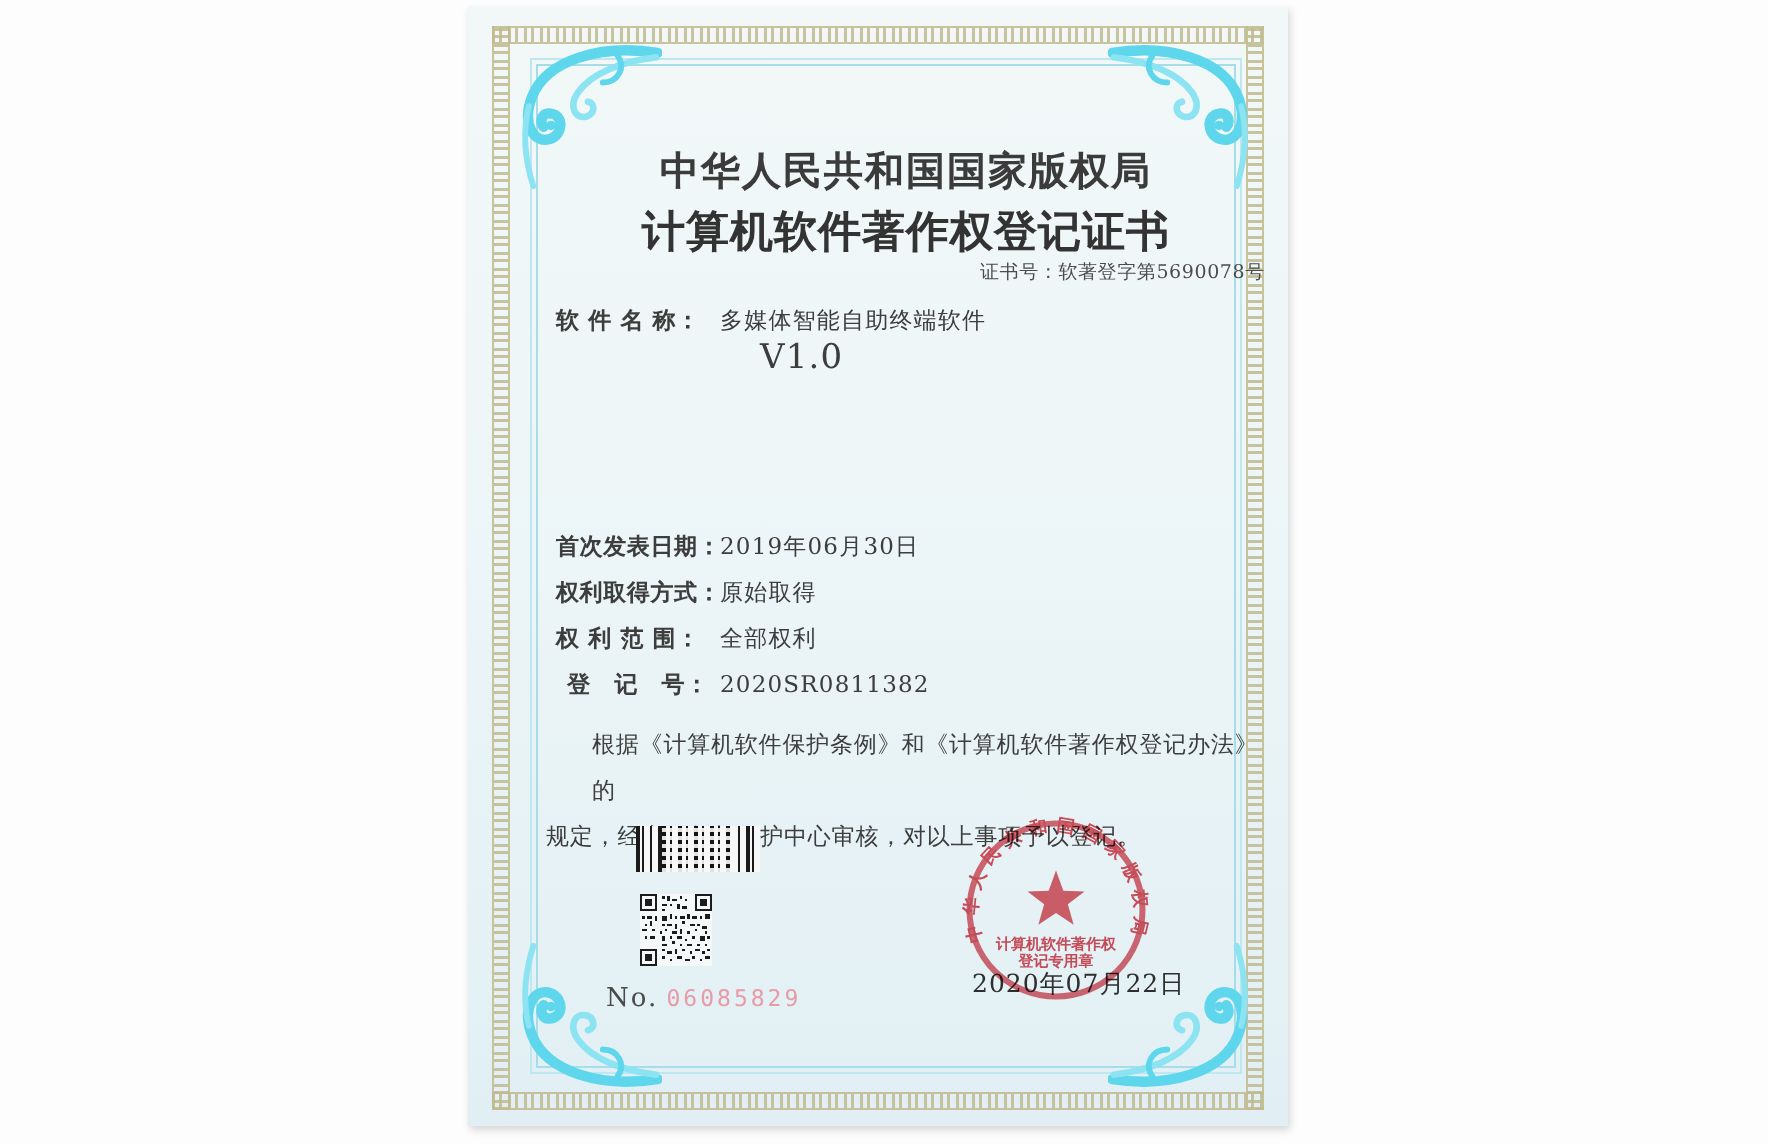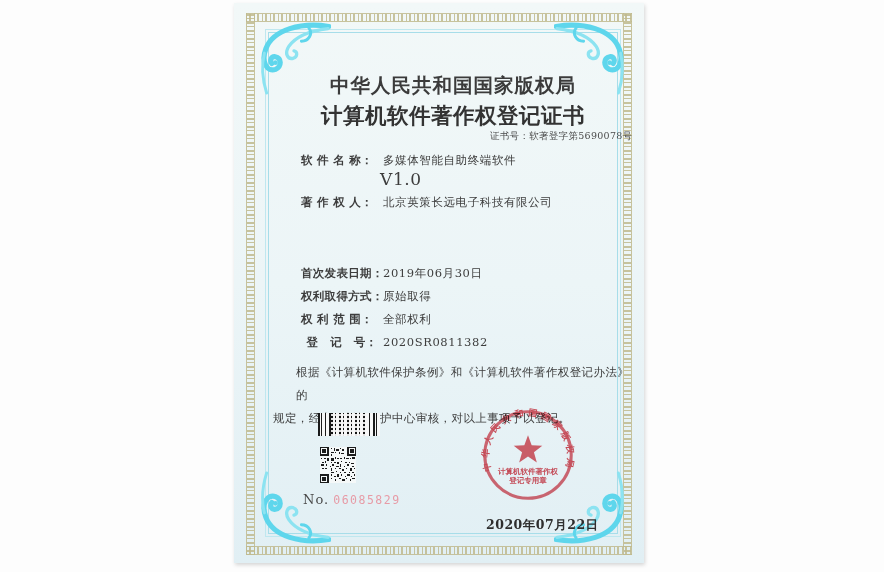--- a/index.html
+++ b/index.html
@@ -46,21 +46,21 @@
     text-align:center; font-size:19.5px; font-weight:bold; letter-spacing:1px; color:#3b3b3b;
   }
   .title2 {
     position:absolute; top:98px; left:26px; width:386px;
     text-align:center; font-size:21.5px; font-weight:bold; letter-spacing:.5px; color:#333;
   }
   .certno {
     position:absolute; top:127px; left:256px;
     font-size:9.5px; color:#4c4c4c; letter-spacing:.3px;
   }
-  .field { position:absolute; left:67px; font-size:11.5px; color:#3d3d3d; white-space:nowrap; }
+  .field { position:absolute; left:44px; font-size:11.5px; color:#3d3d3d; white-space:nowrap; }
   .field .lbl { display:inline-block; width:82px; font-weight:bold; letter-spacing:.3px; }
   .field .val { letter-spacing:.6px; }
   .f0 { top:150px; } .f0b { top:166px; left:146px; font-size:17px; letter-spacing:.6px; position:absolute; color:#3d3d3d; }
   .f1 { top:192px; } .f2 { top:239px; } .f3 { top:263px; }
   .f4 { top:286px; } .f5 { top:309px; } .f6 { top:332px;text-align:center; }
   .statement {
     position:absolute; left:39px; top:358px; width:362px;
     font-size:11.5px; line-height:23px; color:#3d3d3d; letter-spacing:.4px;
   }
   .statement .l1 { padding-left:23px; }
@@ -75,22 +75,22 @@
     background:
       repeating-linear-gradient(0deg,rgba(247,247,247,.9) 0 2px,rgba(0,0,0,0) 2px 4px),
       repeating-linear-gradient(90deg,#141414 0 2px,#f7f7f7 2px 4px,#141414 4px 5px,#f7f7f7 5px 8px);
   }
   .qr { position:absolute; left:86px; top:444px; width:36px; height:36px; }
   .serial { position:absolute; left:69px; top:489px; font-size:13px; }
   .serial .no { color:#4a4a4a; letter-spacing:1px; }
   .serial .num { color:#e79ba6; font-family:"DejaVu Sans Mono","Liberation Mono",monospace; font-size:11.5px; letter-spacing:1.5px; }
   
   .issue-date {
-    position:absolute; left:252px; top:514px;
-    font-size:12.5px; font-weight:bold; color:#2e2e2e; letter-spacing:.5px; white-space:nowrap;
+    position:absolute; left:252px; top:481px;
+    font-size:12.5px; font-weight:normal; color:#2e2e2e; letter-spacing:.5px; white-space:nowrap;
   }
   .seal {
     position:absolute; left:247px; top:405px; width:94px; height:94px;
     mix-blend-mode:multiply; opacity:.92;
   }
 </style>
 </head>
 <body>
 
 <div class="certificate">
@@ -132,23 +132,20 @@
 
   <div class="title1">中华人民共和国国家版权局</div>
   <div class="title2">计算机软件著作权登记证书</div>
   <div class="certno"><span>证书号：</span><span>软著登字第5690078号</span></div>
 
   <div class="field f0">
     <span class="lbl">软 件 名 称：</span><span class="val">多媒体智能自助终端软件</span>
   </div>
   <div class="f0b">V1.0</div>
 
-  <div class="field f1">
-    <span class="lbl">著 作 权 人：</span><span class="val">北京英策长远电子科技有限公司</span>
-  </div>
   <div class="field f3">
     <span class="lbl">首次发表日期：</span><span class="val">2019年06月30日</span>
   </div>
   <div class="field f4">
     <span class="lbl">权利取得方式：</span><span class="val">原始取得</span>
   </div>
   <div class="field f5">
     <span class="lbl">权 利 范 围：</span><span class="val">全部权利</span>
   </div>
   <div class="field f6">

